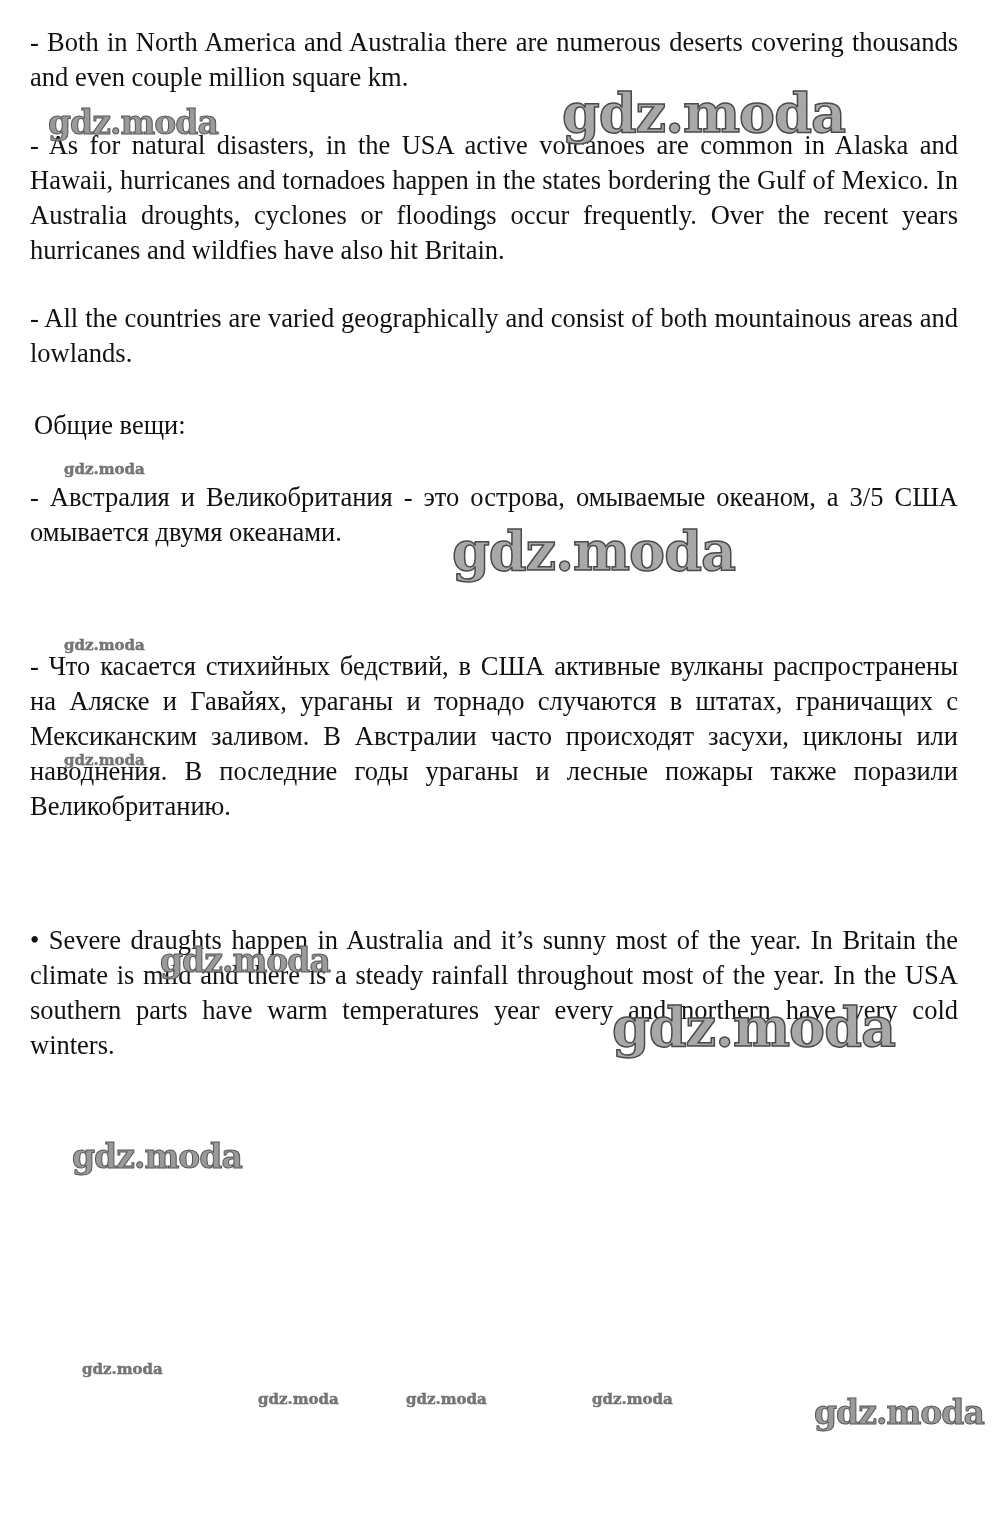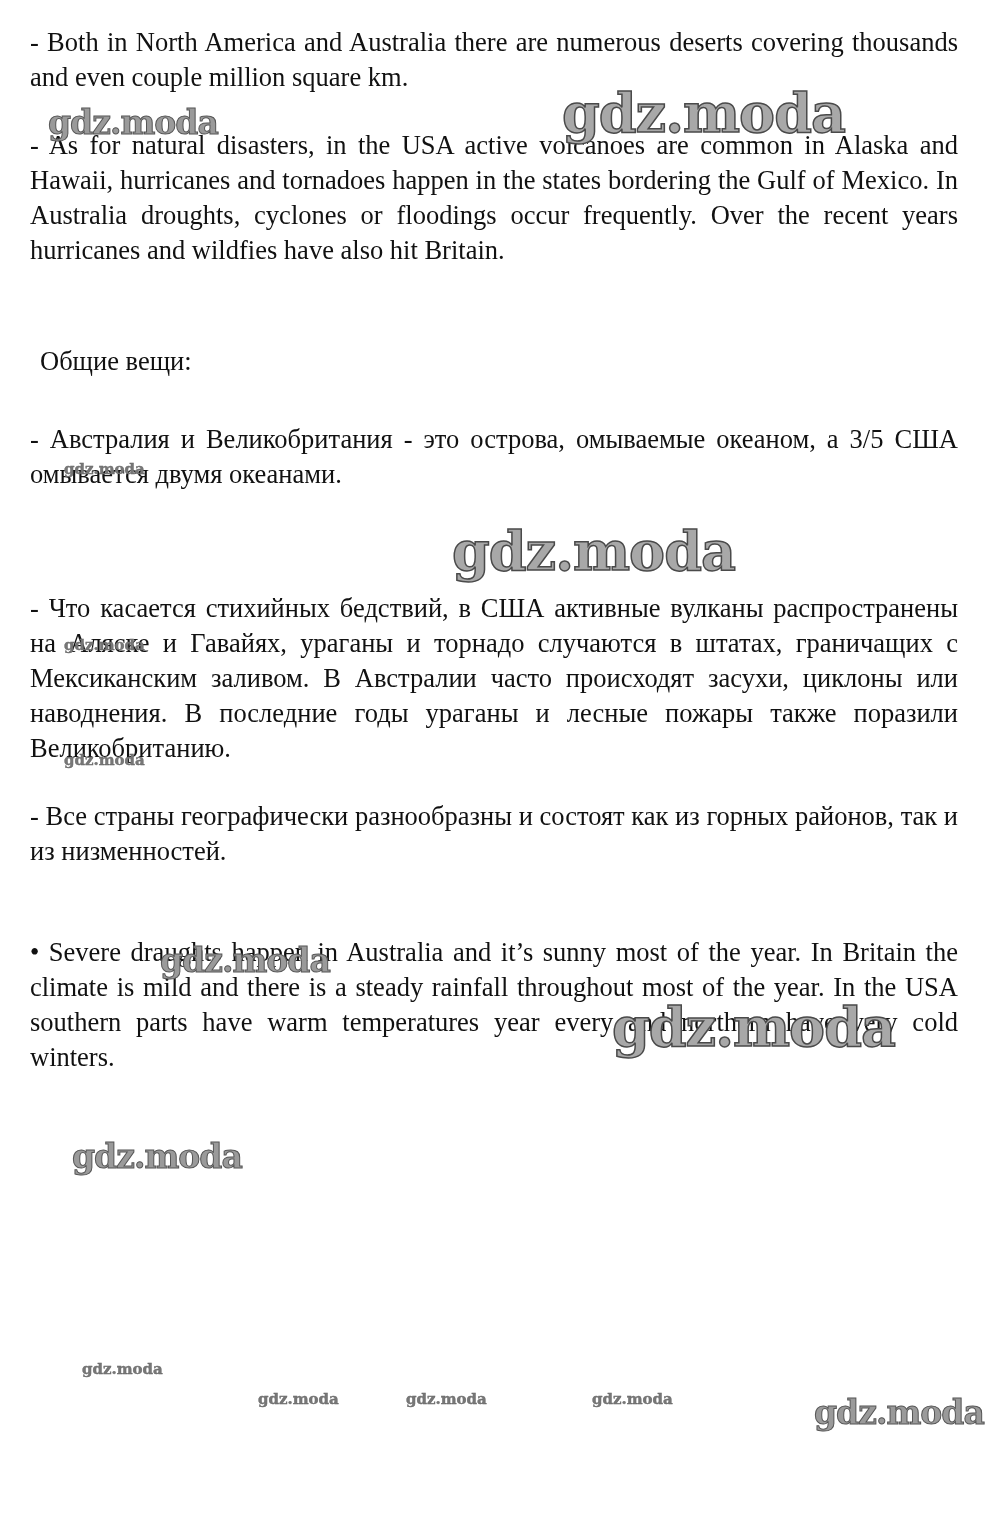--- a/index.html
+++ b/index.html
@@ -18,21 +18,21 @@
       width: 928px;
       font-size: 26.5px;
       line-height: 35px;
     }
     .para {
       margin: 0;
       text-align: justify;
       text-align-last: left;
     }
     .gap { height: 33px; }
-    .heading { margin: 10px; }
+    .heading { margin: 4px; }
 
     .wm {
       position: absolute;
       font-family: "DejaVu Serif", "Liberation Serif", serif;
       font-weight: bold;
       color: #9a9a9a;
       -webkit-text-stroke: 1px #555555;
       letter-spacing: -1px;
       line-height: 1;
       white-space: nowrap;
@@ -43,30 +43,30 @@
     .wm.small { font-size: 15px; -webkit-text-stroke: 0.4px #666; color: #777; letter-spacing: 0; }
   </style>
 </head>
 <body>
 
 <div class="page">
   <p class="para">- Both in North America and Australia there are numerous deserts covering thousands and even couple million square km.</p>
   <div class="gap"></div>
   <p class="para">- As for natural disasters, in the USA active volcanoes are common in Alaska and Hawaii, hurricanes and tornadoes happen in the states bordering the Gulf of Mexico. In Australia droughts, cyclones or floodings occur frequently. Over the recent years hurricanes and wildfies have also hit Britain.</p>
   <div class="gap"></div>
+  <p class="para">- All the countries are varied geographically and consist of both mountainous areas and lowlands.</p>
   <div class="gap"></div>
   <p class="heading">Общие вещи:</p>
   <div class="gap"></div>
   <p class="para">- Австралия и Великобритания - это острова, омываемые океаном, а 3/5 США омывается двумя океанами.</p>
   <div class="gap"></div>
   <div class="gap"></div>
   <div class="gap"></div>
   <p class="para">- Что касается стихийных бедствий, в США активные вулканы распространены на Аляске и Гавайях, ураганы и торнадо случаются в штатах, граничащих с Мексиканским заливом. В Австралии часто происходят засухи, циклоны или наводнения. В последние годы ураганы и лесные пожары также поразили Великобританию.</p>
   <div class="gap"></div>
-  <p class="para">- Все страны географически разнообразны и состоят как из горных районов, так и из низменностей.</p>
   <div class="gap"></div>
   <div class="gap"></div>
   <p class="para">• Severe draughts happen in Australia and it’s sunny most of the year. In Britain the climate is mild and there is a steady rainfall throughout most of the year. In the USA southern parts have warm temperatures year every and northern have very cold winters.</p>
   <div class="gap"></div>
 </div>
 
 <div class="wm mid" style="left:48px; top:106px;">gdz.moda</div>
 <div class="wm big" style="left:562px; top:86px;">gdz.moda</div>
 <div class="wm small" style="left:64px; top:462px;">gdz.moda</div>
 <div class="wm big" style="left:452px; top:524px;">gdz.moda</div>

